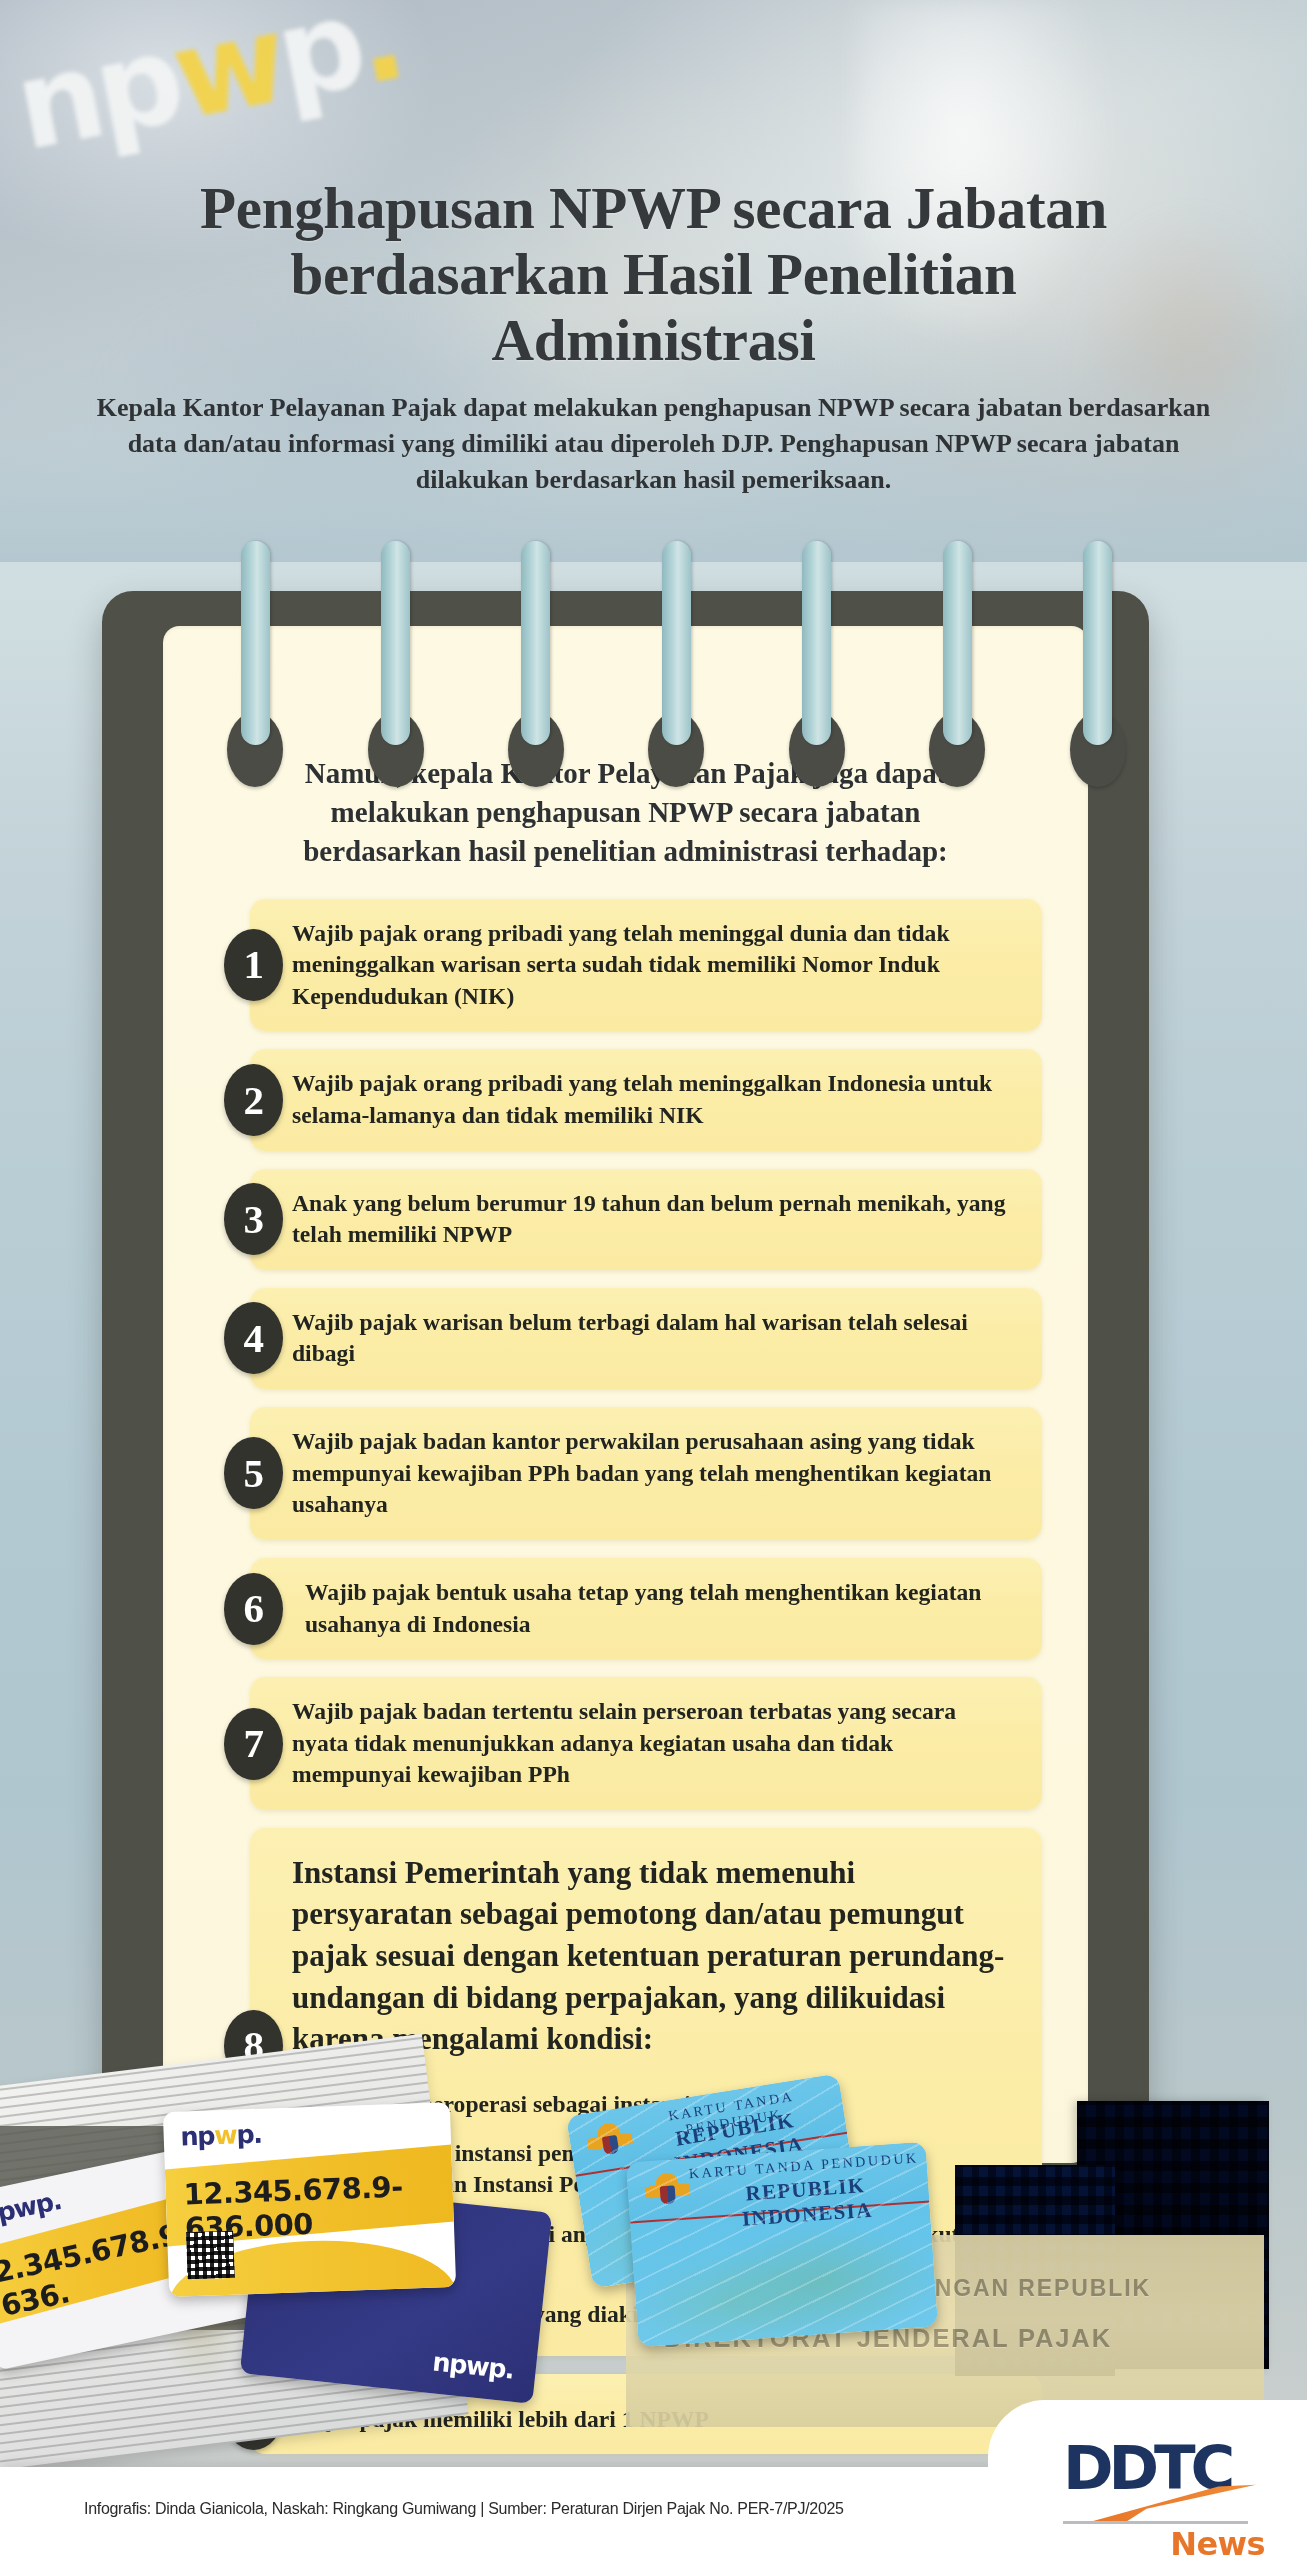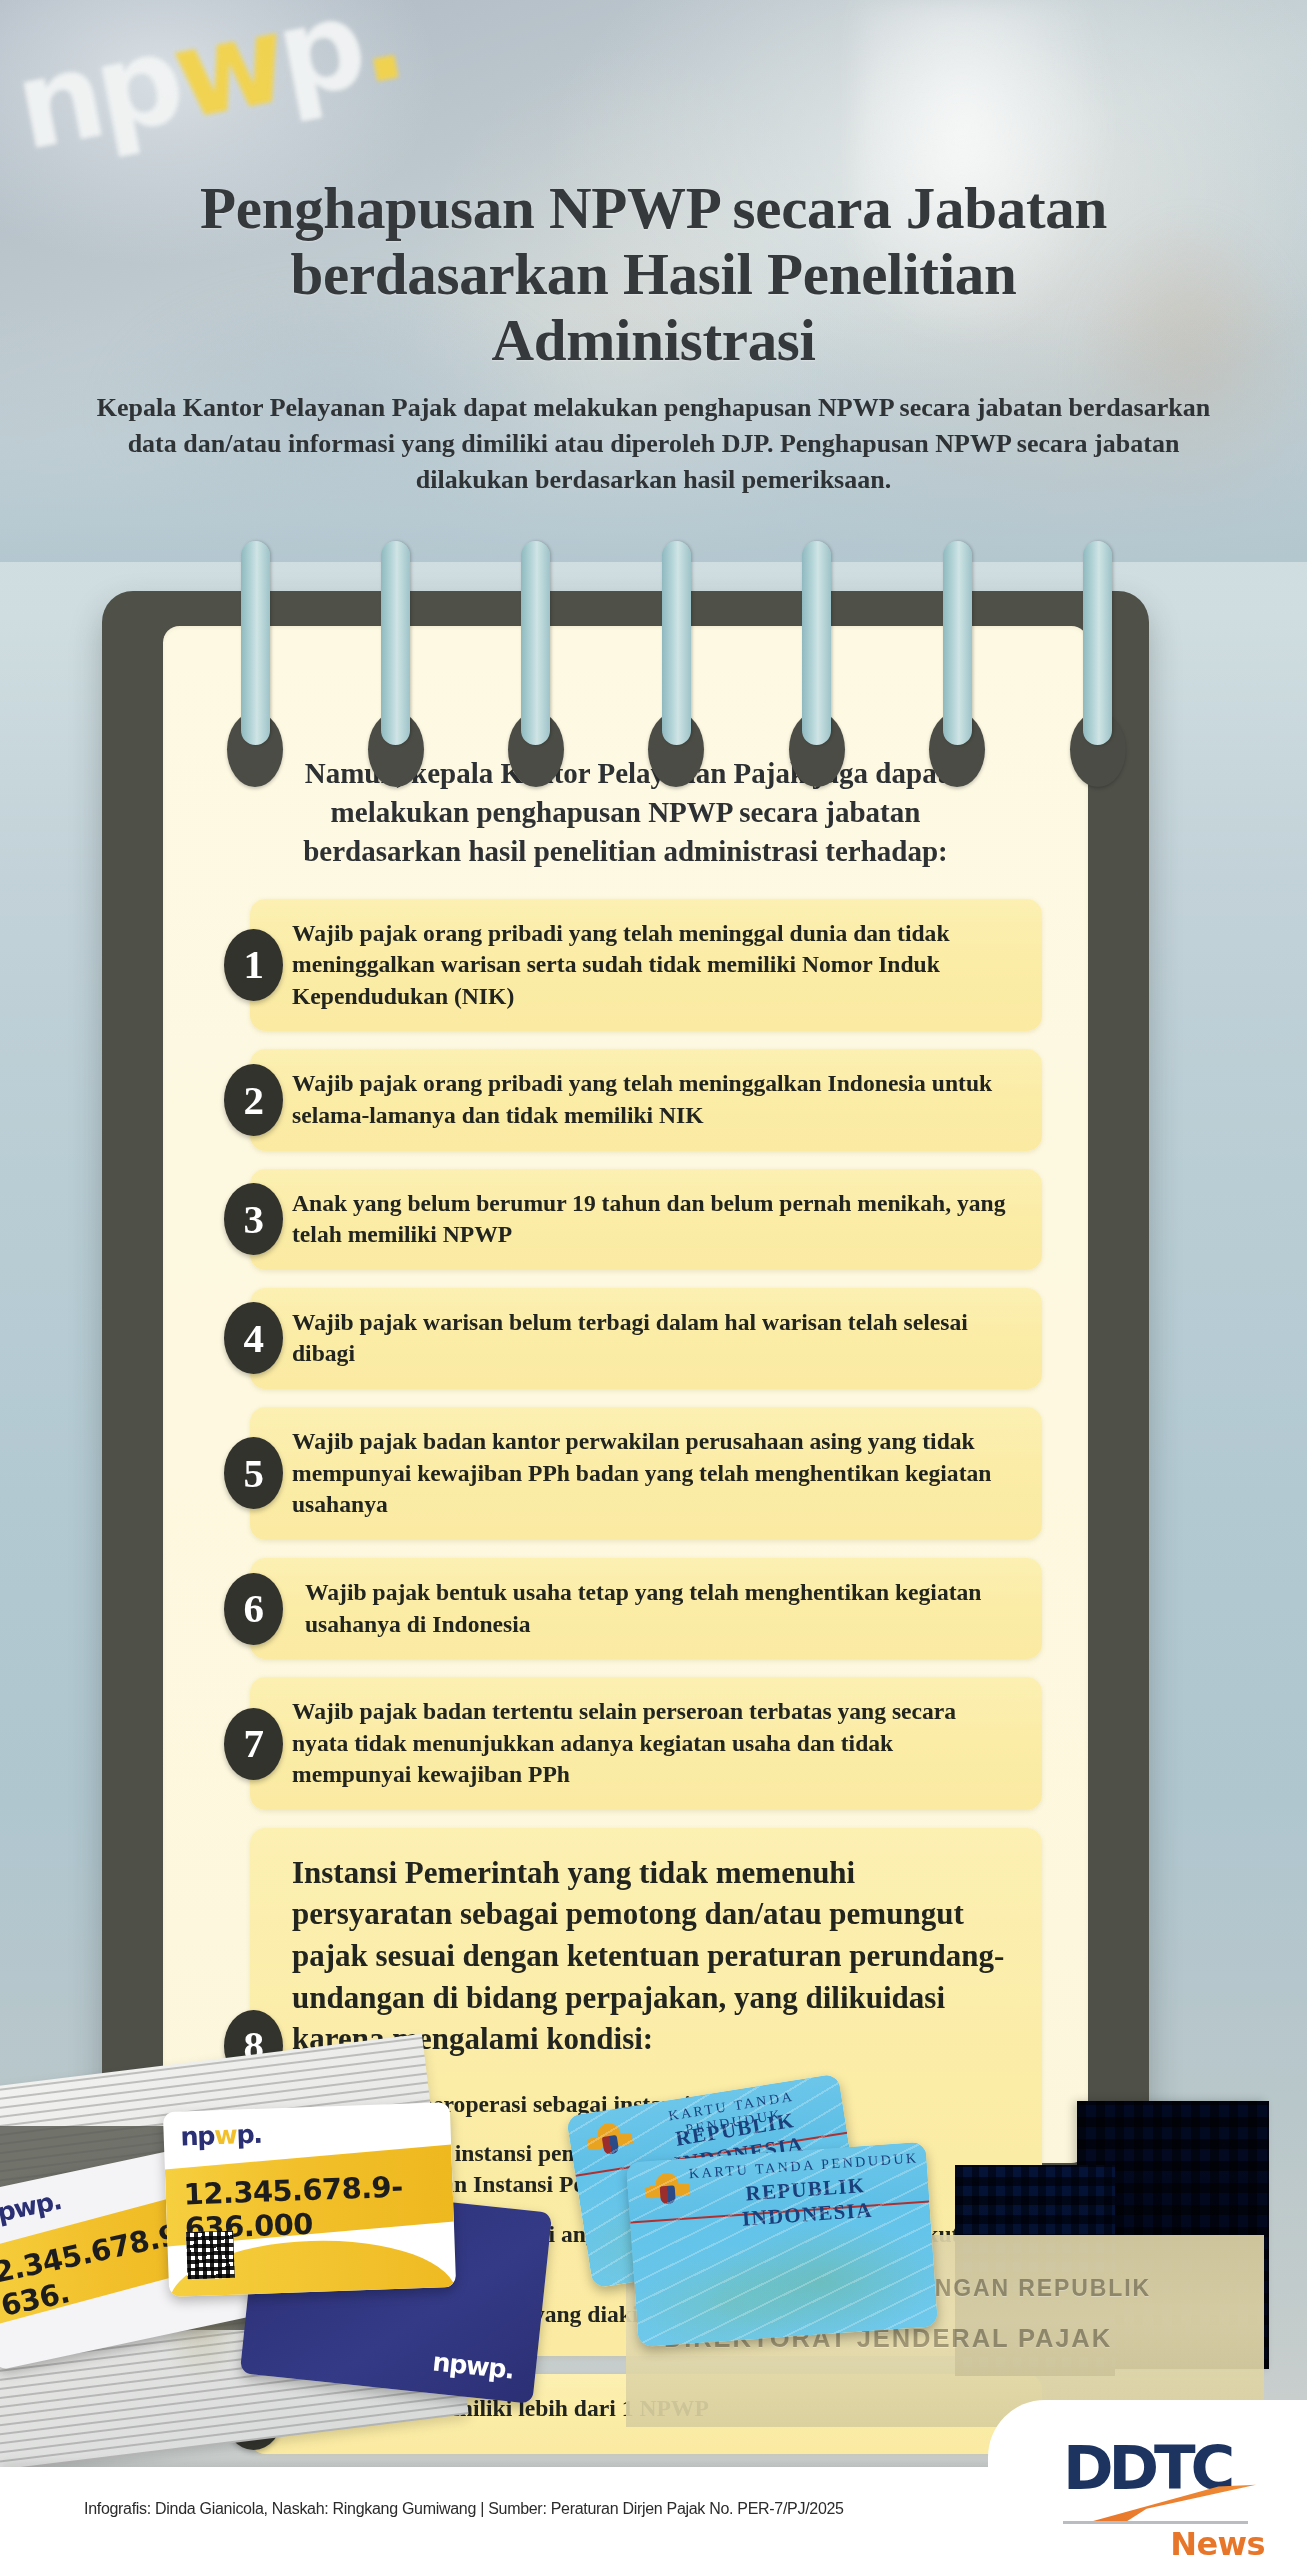--- a/index.html
+++ b/index.html
@@ -112,21 +112,21 @@
   .item{
     position:relative;
     margin:0 0 18px 0;
     padding-left:41px;
   }
   .item-card{
     background:linear-gradient(180deg,#fcf0b2 0%,#fbeca6 50%,#faeaa2 100%);
     border-radius:15.3px;
     padding:19px 27px 19px 42px;
     min-height:80px;
-    display:flex; align-items:flex-start;
+    display:flex; align-items:flex-end;
     box-shadow:0 1.9px 4.5px rgba(190,175,110,.22);
   }
   .item-num{
     position:absolute; left:15.3px; top:50%; transform:translateY(-50%);
     width:59px; height:72px; border-radius:50%;
     background:#33332e; color:#ffffff;
     display:flex; align-items:center; justify-content:center;
     font-family:"Liberation Serif","DejaVu Serif",serif;
     font-weight:bold; font-size:41px; line-height:1;
     z-index:3;

